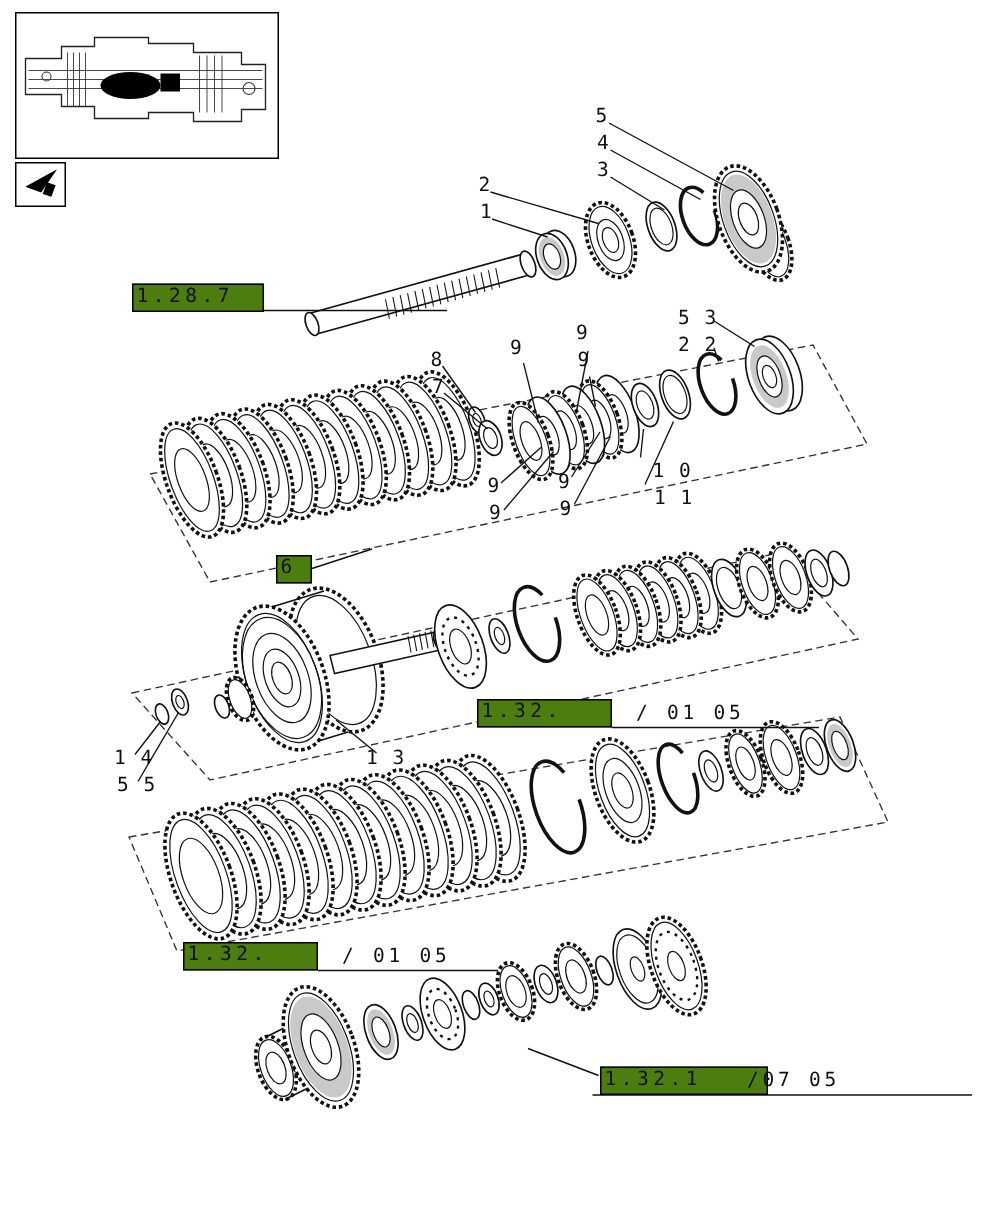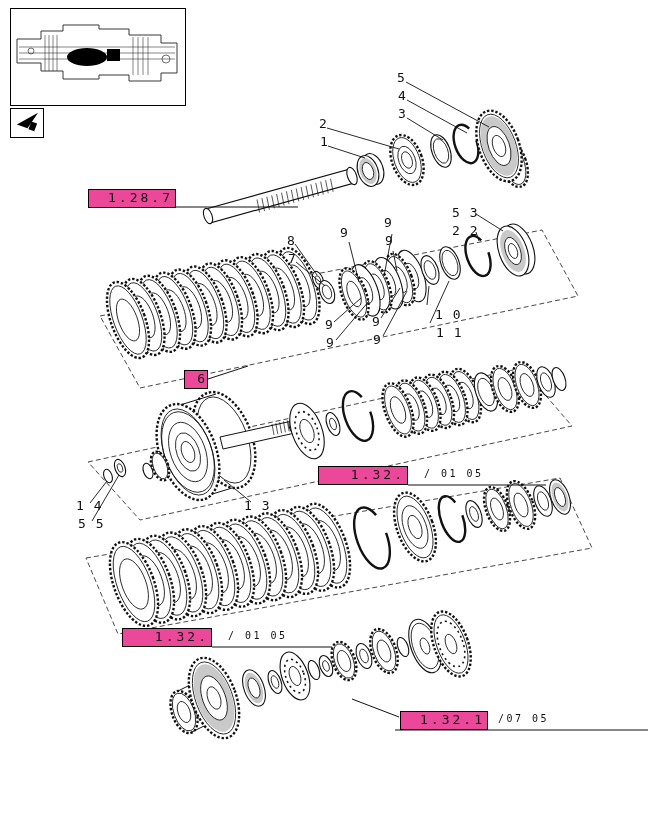--- a/index.html
+++ b/index.html
@@ -1,22 +1,22 @@
 <!DOCTYPE html>
 <html><head>
 <meta charset="utf-8">
 <style>
   html,body{margin:0;padding:0;background:#ffffff}
   #stage{position:relative;width:664px;height:819px;background:#fff;
          font-family:"DejaVu Sans Mono","Liberation Mono",monospace;color:#111;overflow:hidden}
   #art{position:absolute;left:0;top:0}
   .callout{position:absolute;font-size:13px;letter-spacing:1px;white-space:pre;color:#111}
-  .ref-box{position:absolute;box-sizing:border-box;border:1.4px solid #000;background:#ec4899;
-           text-align:right;font-size:13px;letter-spacing:3px;height:19px;line-height:16px;padding:0 2px}
-  .ref-suffix{position:absolute;font-size:10px;letter-spacing:2.5px;white-space:pre;color:#111}
+  .ref-box{position:absolute;box-sizing:border-box;border:1.4px solid #000;background:#4d7c0f;
+           text-align:left;font-size:13px;letter-spacing:3px;height:19px;line-height:16px;padding:0 2px}
+  .ref-suffix{position:absolute;font-size:13px;letter-spacing:2.5px;white-space:pre;color:#111}
   .thumb{position:absolute;left:10px;top:8px;width:176px;height:98px;border:1.6px solid #000;
          background:#fff;box-sizing:border-box}
   .arrowbox{position:absolute;left:10px;top:108px;width:34px;height:30px;border:1.6px solid #000;
             background:#fff;box-sizing:border-box}
 </style>
 </head>
 <body>
 
 <div id="stage">
 
@@ -554,17 +554,17 @@
   <div class="ref-box" style="left:88px;top:189px;width:88px">
     <span>1.28.7</span></div>
   <div class="ref-box" style="left:184px;top:370px;width:24px;letter-spacing:0">
     <span>6</span></div>
   <div class="ref-box" style="left:318px;top:466px;width:90px">
     <span>1.32.</span></div>
   <span class="ref-suffix" style="left:424px;top:468px">/ 01 05</span>
   <div class="ref-box" style="left:122px;top:628px;width:90px">
     <span>1.32.</span></div>
   <span class="ref-suffix" style="left:228px;top:630px">/ 01 05</span>
-  <div class="ref-box" style="left:400px;top:711px;width:88px">
+  <div class="ref-box" style="left:400px;top:711px;width:112px">
     <span>1.32.1</span></div>
   <span class="ref-suffix" style="left:498px;top:713px">/07 05</span>
 
 </div>
 
 </body></html>

